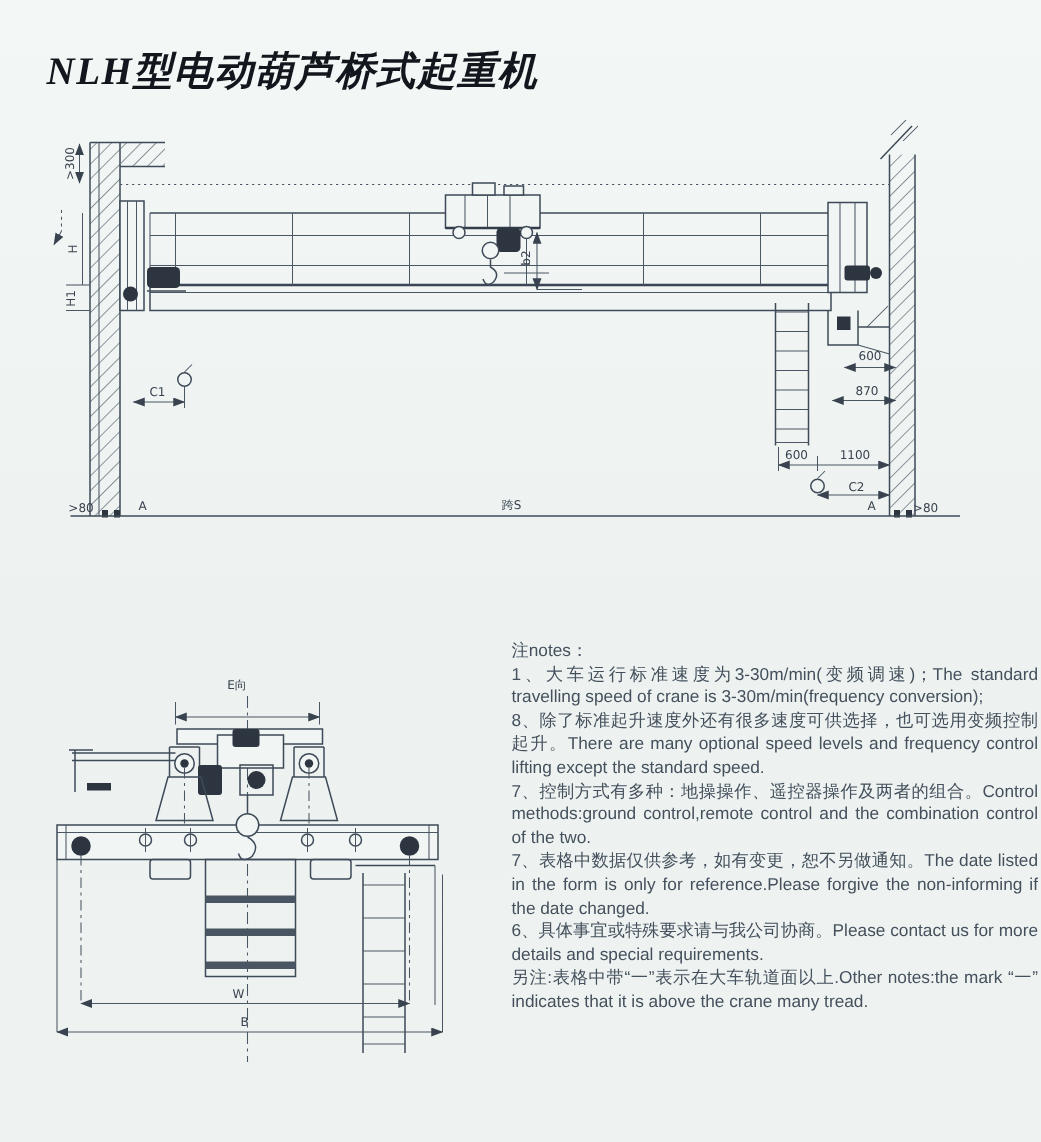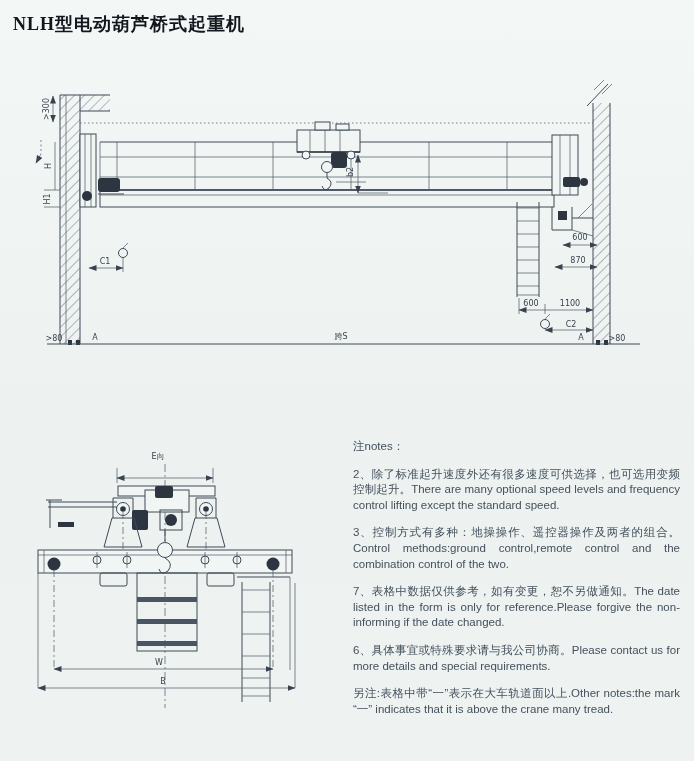--- a/index.html
+++ b/index.html
@@ -8,32 +8,32 @@
     background:#eef3f2;
     font-family:"Liberation Sans",sans-serif;
     color:#414c58;
     position:relative;
     overflow:hidden;
   }
   .page{position:absolute;inset:0;background:linear-gradient(180deg,#f3f7f6 0%,#edf2f1 55%,#eef3f1 100%);}
   .title{
     position:absolute;left:13px;top:12px;
     font-family:"Liberation Serif",serif;
-    font-weight:700;font-size:18px;letter-spacing:1px;
-    color:#12171d;margin:0;white-space:nowrap;
+    font-weight:700;font-size:26px;letter-spacing:1px;
+    color:#12171d;margin:18px;white-space:nowrap;font-style:italic;
   }
   .drawing{position:absolute;}
   #front-drawing{left:14px;top:76px;}
   #end-drawing{left:18px;top:428px;}
   .notes{
     position:absolute;left:341px;top:427px;width:351px;
     font-size:11.5px;line-height:15.6px;color:#44505c;
     text-align:justify;
   }
-  .notes p{margin:12px;}
+  .notes p{margin:0;}
   svg{display:block;}
   svg text{font-family:"DejaVu Sans",sans-serif;font-size:8px;fill:#39434f;}
   .ln{stroke:#3e4a57;stroke-width:1;fill:none;}
   .thin{stroke:#4a5663;stroke-width:.7;fill:none;}
   .bold{stroke:#333d49;stroke-width:1.6;fill:none;}
   .dk{fill:#2c3540;stroke:none;}
   .wfill{fill:#f1f5f4;}
 </style>
 </head>
 <body>
@@ -301,20 +301,21 @@
       <text x="141" y="237" text-anchor="middle">W</text>
       <line class="thin" x1="20" y1="145" x2="20" y2="260"></line>
       <line class="thin" x1="277" y1="155" x2="277" y2="260"></line>
       <line class="thin" x1="20" y1="260" x2="277" y2="260" marker-start="url(#ar2)" marker-end="url(#ar2)"></line>
       <text x="145" y="256" text-anchor="middle">B</text>
     </g>
   </svg>
 
   <div class="notes">
     <p>注notes：</p>
-    <p>2、除了标准起升速度外还有很多速度可供选择，也可选用变频控制起升。There are many optional speed levels and frequency control lifting except the standard speed.</p>
-    <p>3、控制方式有多种：地操操作、遥控器操作及两者的组合。Control methods:ground control,remote control and the combination control of the two.</p>
+    <p>1、大车运行标准速度为3-30m/min(变频调速)；The standard travelling speed of crane is 3-30m/min(frequency conversion);</p>
+    <p>8、除了标准起升速度外还有很多速度可供选择，也可选用变频控制起升。There are many optional speed levels and frequency control lifting except the standard speed.</p>
+    <p>7、控制方式有多种：地操操作、遥控器操作及两者的组合。Control methods:ground control,remote control and the combination control of the two.</p>
     <p>7、表格中数据仅供参考，如有变更，恕不另做通知。The date listed in the form is only for reference.Please forgive the non-informing if the date changed.</p>
     <p>6、具体事宜或特殊要求请与我公司协商。Please contact us for more details and special requirements.</p>
     <p>另注:表格中带“一”表示在大车轨道面以上.Other notes:the mark “一” indicates that it is above the crane many tread.</p>
   </div>
 
 </div>
 
 </body></html>

